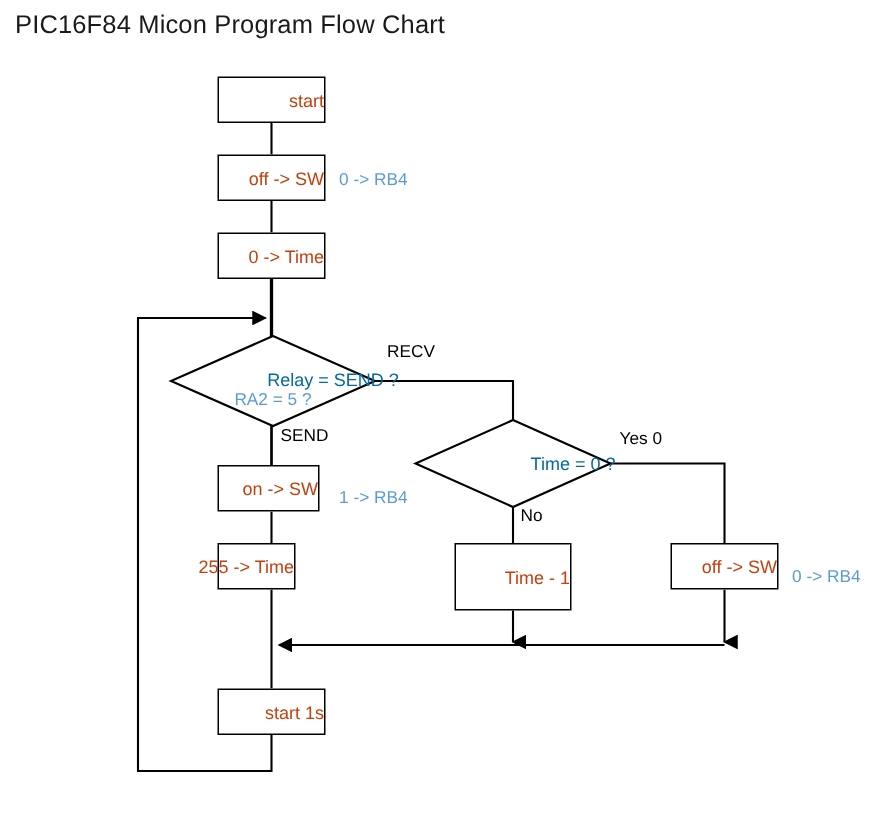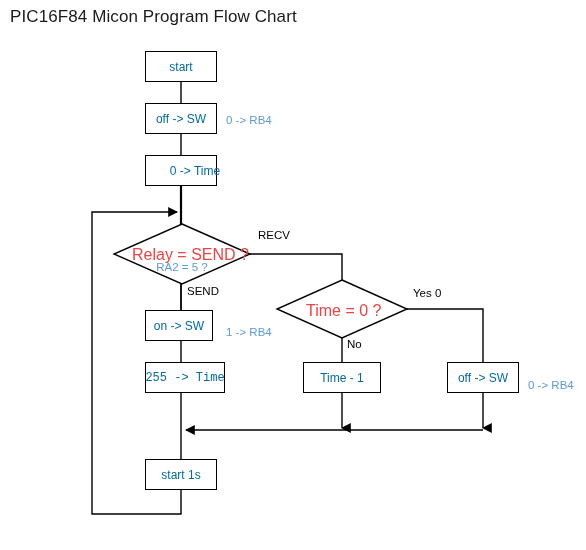--- a/index.html
+++ b/index.html
@@ -29,47 +29,48 @@
     font-size: 17px;
     color: #1a1a1a;
     letter-spacing: 0.1px;
     white-space: nowrap;
   }
   .node {
     position: absolute;
     box-sizing: border-box;
     display: flex;
     align-items: center;
-    justify-content: center;
+    justify-content: flex-end;
     font-size: 12px;
-    color: #0369a1;
+    color: #c2410c;
     white-space: nowrap;
   }
   .process {
     border: 1.4px solid #000000;
     background: #ffffff;
   }
   .edge-label {
     position: absolute;
     font-size: 11.5px;
     color: #000000;
     white-space: nowrap;
   }
   .note {
     position: absolute;
     font-size: 11.5px;
     color: #5b9bd5;
     white-space: nowrap;
   }
   .diamond-label {
     position: absolute;
-    font-size: 16px;
-    color: #ef4444;
+    font-size: 12px;
+    color: #0369a1;
     white-space: nowrap;
     text-align: center;
+    margin-left: 40px;
   }
   .diamond-sub {
     position: absolute;
     font-size: 11.5px;
     color: #5b9bd5;
     white-space: nowrap;
     text-align: center;
   }
 </style>
 </head>
@@ -138,30 +139,30 @@
 <div class="diamond-sub" style="left:144px; top:261px; width:76px;">RA2 = 5 ?</div>
 
 <div class="edge-label" style="left:258px; top:229px;">RECV</div>
 <div class="edge-label" style="left:187px; top:285px;">SEND</div>
 
 <div class="node process" style="left:145px; top:310px; width:68px; height:31px;">
   <span>on -&gt; SW</span>
 </div>
 <div class="note" style="left:226px; top:326px;">1 -&gt; RB4</div>
 
-<div class="node process" style="left:145px; top:362px; width:80px; height:31px;font-family:Liberation Mono, monospace;">
+<div class="node process" style="left:145px; top:362px; width:52px; height:31px;">
   <span>255 -&gt; Time</span>
 </div>
 
 <div class="diamond-label" style="left:306px; top:302px; width:72px;">Time = 0 ?</div>
 
 <div class="edge-label" style="left:413px; top:287px;">Yes 0</div>
 <div class="edge-label" style="left:347px; top:338px;">No</div>
 
-<div class="node process" style="left:303px; top:362px; width:78px; height:31px;">
+<div class="node process" style="left:303px; top:362px; width:78px; height:45px;">
   <span>Time - 1</span>
 </div>
 
 <div class="node process" style="left:447px; top:362px; width:72px; height:31px;">
   <span>off -&gt; SW</span>
 </div>
 <div class="note" style="left:528px; top:379px;">0 -&gt; RB4</div>
 
 <div class="node process" style="left:145px; top:459px; width:72px; height:31px;">
   <span>start 1s</span>

